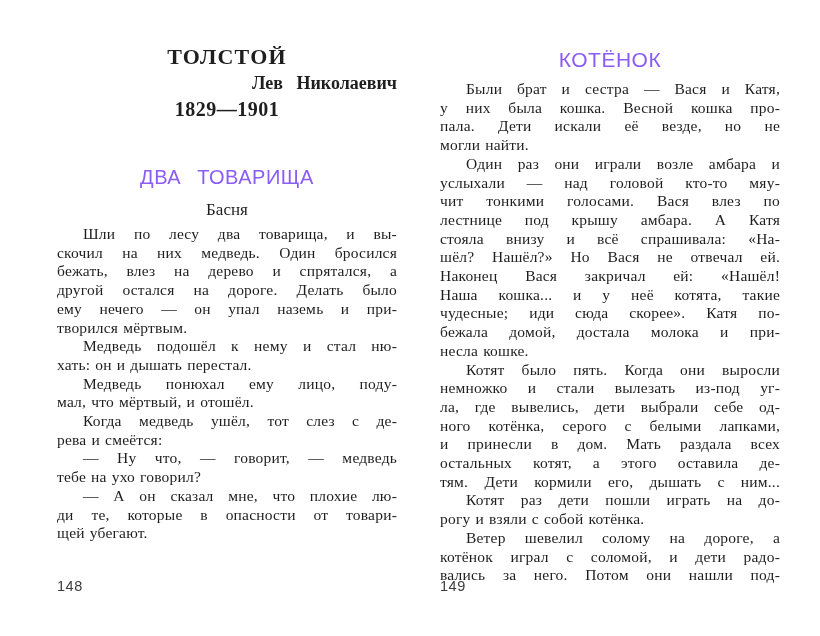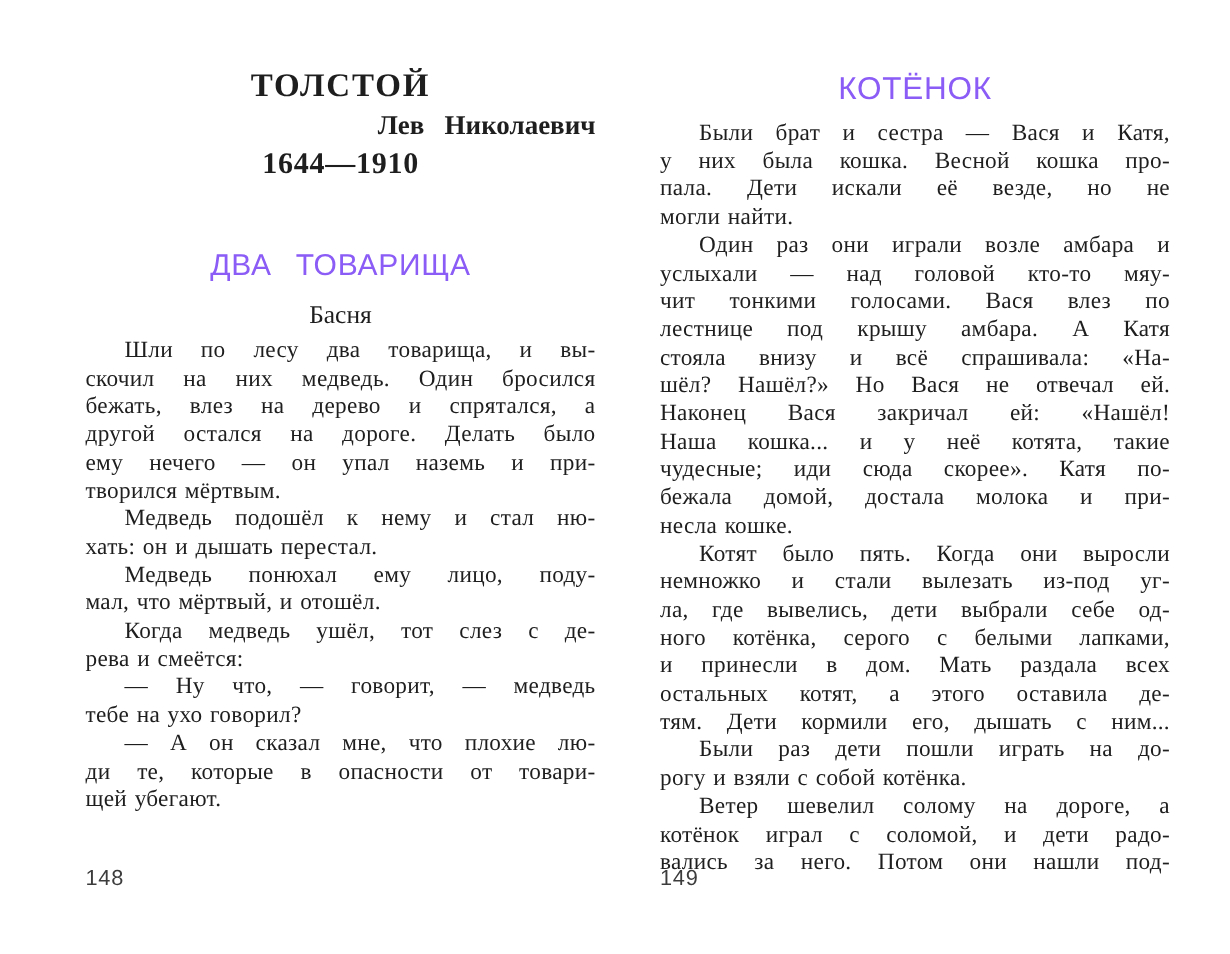--- a/index.html
+++ b/index.html
@@ -71,21 +71,21 @@
 </style>
 </head>
 <body>
 
 <div class="spread">
 
   <div class="page left">
     <div class="author-block">
       <div class="author-surname">ТОЛСТОЙ</div>
       <div class="author-name">Лев Николаевич</div>
-      <div class="author-years">1644—1910</div>
+      <div class="author-years">1829—1901</div>
     </div>
 
     <h2 class="story-title">ДВА ТОВАРИЩА</h2>
     <div class="story-subtitle">Басня</div>
 
     <div class="body">
         <div class="para">
           <div class="line first">Шли по лесу два товарища, и вы-</div>
           <div class="line">скочил на них медведь. Один бросился</div>
           <div class="line">бежать, влез на дерево и спрятался, а</div>
@@ -145,21 +145,21 @@
         <div class="para">
           <div class="line first">Котят было пять. Когда они выросли</div>
           <div class="line">немножко и стали вылезать из-под уг-</div>
           <div class="line">ла, где вывелись, дети выбрали себе од-</div>
           <div class="line">ного котёнка, серого с белыми лапками,</div>
           <div class="line">и принесли в дом. Мать раздала всех</div>
           <div class="line">остальных котят, а этого оставила де-</div>
           <div class="line">тям. Дети кормили его, дышать с ним...</div>
         </div>
         <div class="para">
-          <div class="line first">Были раз дети пошли играть на до-</div>
+          <div class="line first">Котят раз дети пошли играть на до-</div>
           <div class="line lastleft">рогу и взяли с собой котёнка.</div>
         </div>
         <div class="para">
           <div class="line first">Ветер шевелил солому на дороге, а</div>
           <div class="line">котёнок играл с соломой, и дети радо-</div>
           <div class="line">вались за него. Потом они нашли под-</div>
         </div>
       </div>
 
     <div class="page-number">149</div>

